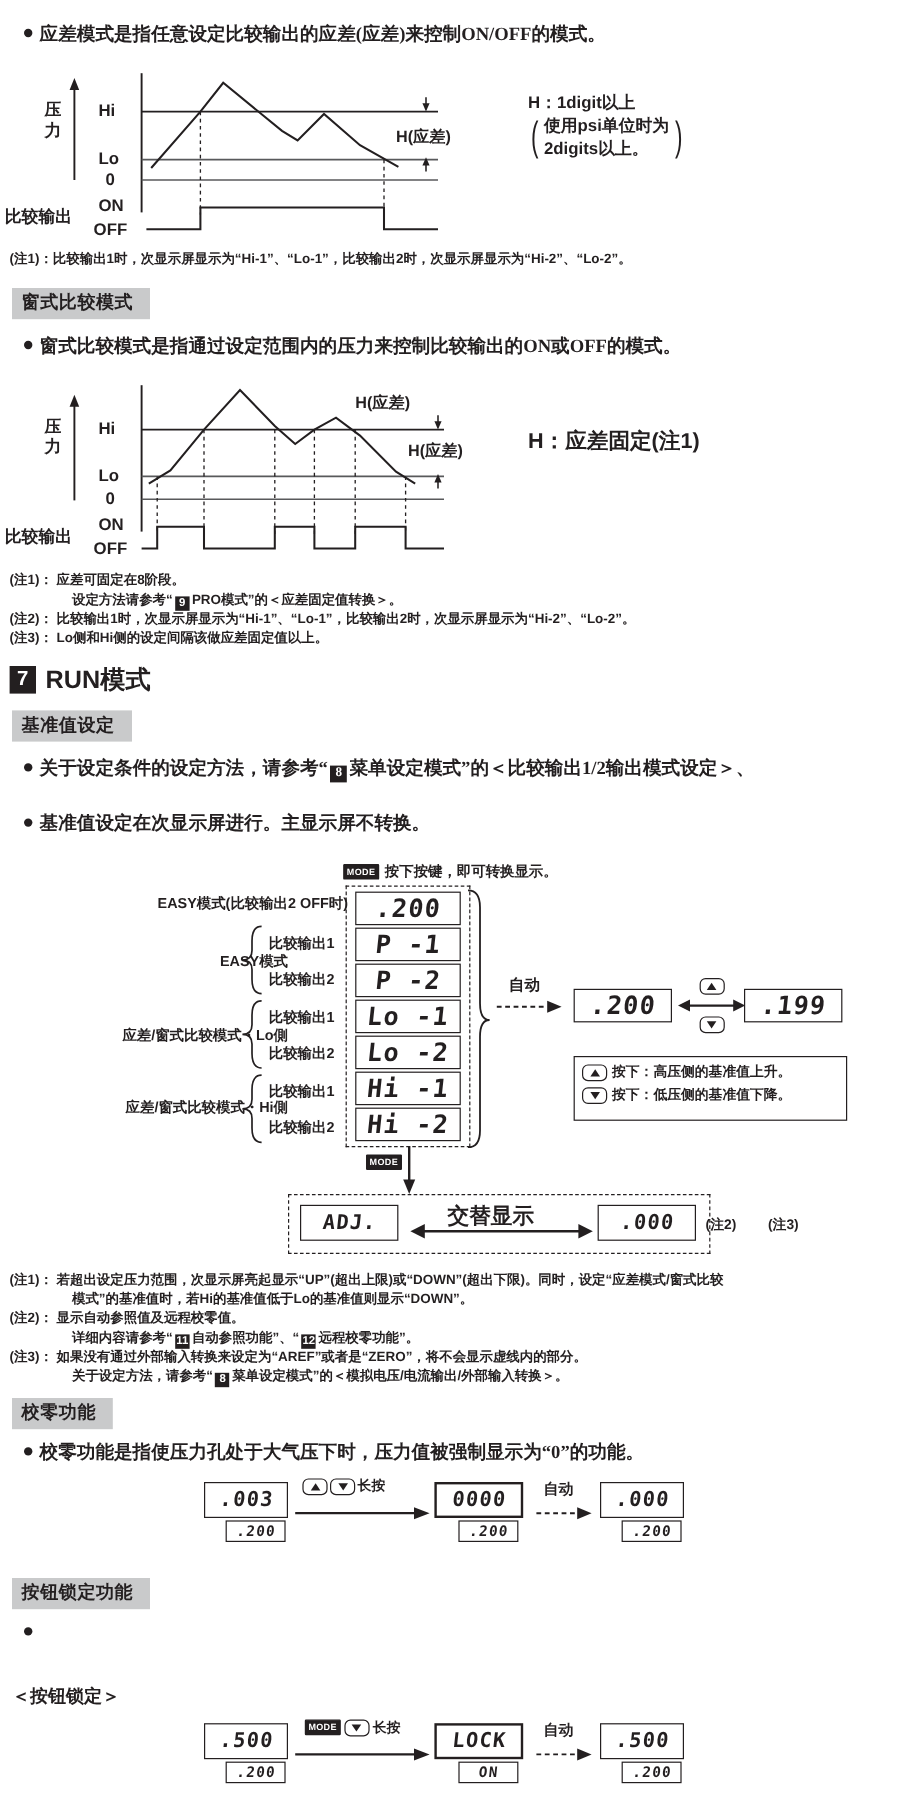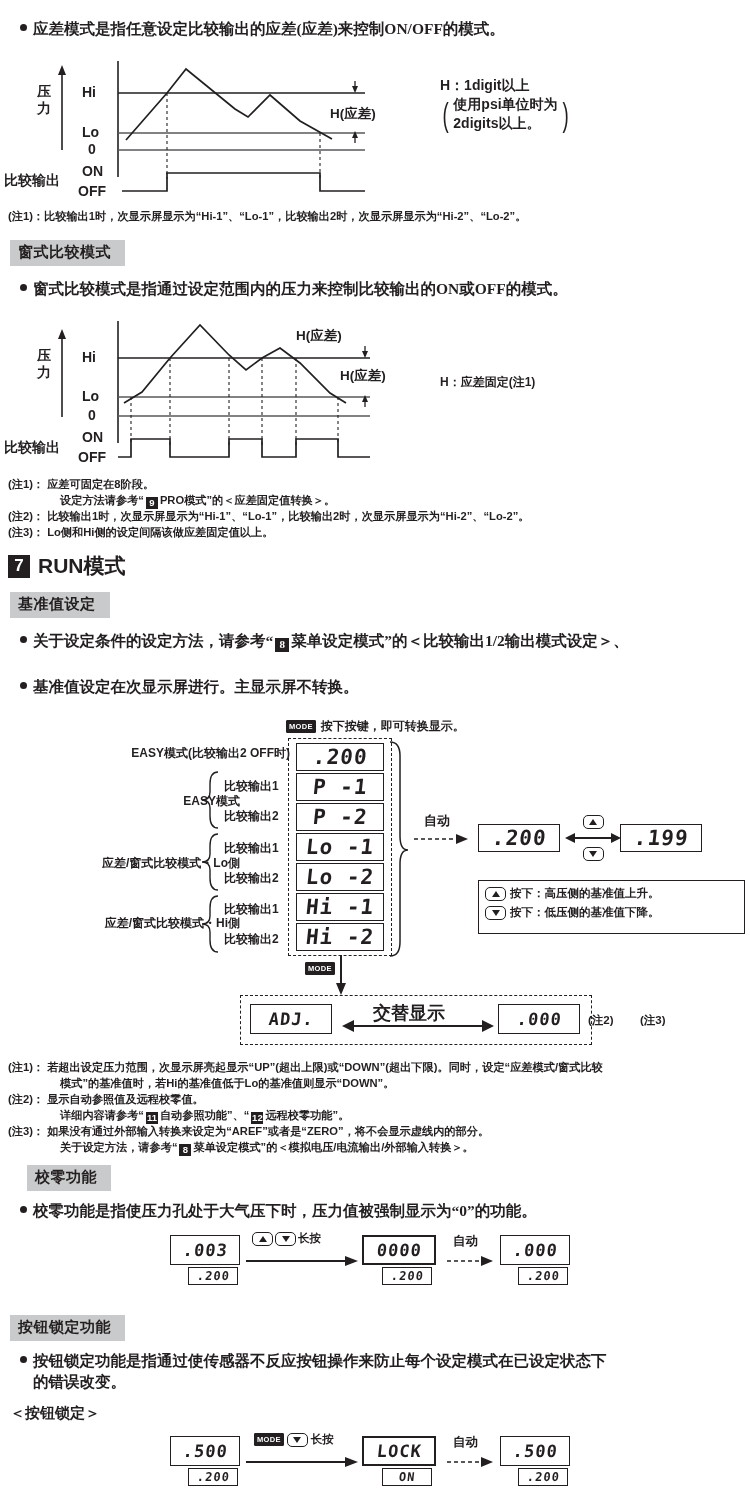--- a/index.html
+++ b/index.html
@@ -156,21 +156,21 @@
   <div class="abs" style="left:82px;top:34px;font-size:14px;font-weight:700;">Hi</div>
   <div class="abs" style="left:82px;top:73px;font-size:14px;font-weight:700;">Lo</div>
   <div class="abs" style="left:88px;top:92px;font-size:14px;font-weight:700;">0</div>
   <div class="abs" style="left:4px;top:124px;font-size:14px;font-weight:700;">比较输出</div>
   <div class="abs" style="left:82px;top:114px;font-size:14px;font-weight:700;">ON</div>
   <div class="abs" style="left:78px;top:134px;font-size:14px;font-weight:700;">OFF</div>
   <div class="abs" style="left:296px;top:12px;font-size:13.5px;font-weight:700;">H(应差)</div>
   <div class="abs" style="left:340px;top:52px;font-size:13.5px;font-weight:700;">H(应差)</div>
 </div>
 
-<div class="abs" style="left:440px;top:355px;font-size:12px;font-weight:700;margin-top:19px;">H：应差固定(注1)</div>
+<div class="abs" style="left:440px;top:355px;font-size:18px;font-weight:700;">H：应差固定(注1)</div>
 
 <div class="abs note" style="left:8px;top:477px;">(注1)： 应差可固定在8阶段。</div>
 <div class="abs note" style="left:8px;top:493px;">
   <span class="note-ind">设定方法请参考“</span><span class="inline-num sm">9</span><span>PRO模式”的＜应差固定值转换＞。</span>
 </div>
 <div class="abs note" style="left:8px;top:509px;">(注2)： 比较输出1时，次显示屏显示为“Hi-1”、“Lo-1”，比较输出2时，次显示屏显示为“Hi-2”、“Lo-2”。</div>
 <div class="abs note" style="left:8px;top:525px;">(注3)： Lo侧和Hi侧的设定间隔该做应差固定值以上。</div>
 
 <div class="abs chap" style="left:8px;top:552px;">
   <div class="chap-num">7</div>
@@ -276,21 +276,21 @@
     <line x1="6" y1="7" x2="50" y2="7" stroke="#231f20" stroke-width="2"></line>
     <polygon points="0,7 10,2 10,12" fill="#231f20"></polygon>
     <polygon points="56,7 46,2 46,12" fill="#231f20"></polygon>
   </svg>
 </div>
 
 <div class="abs lcd" style="left:620px;top:824px;width:82px;height:28px;">
   <span class="seg big">.199</span>
 </div>
 
-<div class="abs" style="left:478px;top:880px;width:267px;height:54px;border:1.4px solid #231f20;box-sizing:border-box;padding:5px 6px;">
+<div class="abs" style="left:478px;top:880px;width:228px;height:54px;border:1.4px solid #231f20;box-sizing:border-box;padding:5px 6px;">
   <div style="display:flex;align-items:center;gap:4px;margin-bottom:4px;">
     <span class="key-arrow">
         <span class="tri tri-up"></span>
       </span>
     <span style="font-size:11.5px;font-weight:700;">按下：高压侧的基准值上升。</span>
   </div>
   <div style="display:flex;align-items:center;gap:4px;">
     <span class="key-arrow">
         <span class="tri tri-dn"></span>
       </span>
@@ -334,21 +334,21 @@
 <div class="abs note note-ind" style="left:8px;top:1076px;">模式”的基准值时，若Hi的基准值低于Lo的基准值则显示“DOWN”。</div>
 <div class="abs note" style="left:8px;top:1092px;">(注2)： 显示自动参照值及远程校零值。</div>
 <div class="abs note" style="left:8px;top:1108px;">
   <span class="note-ind">详细内容请参考“</span><span class="inline-num sm">11</span><span>自动参照功能”、“</span><span class="inline-num sm">12</span><span>远程校零功能”。</span>
 </div>
 <div class="abs note" style="left:8px;top:1124px;">(注3)： 如果没有通过外部输入转换来设定为“AREF”或者是“ZERO”，将不会显示虚线内的部分。</div>
 <div class="abs note" style="left:8px;top:1140px;">
   <span class="note-ind">关于设定方法，请参考“</span><span class="inline-num sm">8</span><span>菜单设定模式”的＜模拟电压/电流输出/外部输入转换＞。</span>
 </div>
 
-<div class="abs" style="left:10px;top:1165px;margin-left:17px;">
+<div class="abs" style="left:10px;top:1165px;">
   <span class="sec-head">校零功能</span>
 </div>
 
 <div class="abs bullet-row" style="left:20px;top:1200px;width:710px;">
   <div class="bullet"></div>
   <div class="para">校零功能是指使压力孔处于大气压下时，压力值被强制显示为“0”的功能。</div>
 </div>
 
 <div class="abs" style="left:170px;top:1235px;width:420px;height:70px;">
 
@@ -403,24 +403,20 @@
     </div>
   </div>
 </div>
 
 <div class="abs" style="left:10px;top:1315px;">
   <span class="sec-head">按钮锁定功能</span>
 </div>
 
 <div class="abs bullet-row" style="left:20px;top:1350px;width:716px;">
   <div class="bullet"></div>
-  <div class="para">
-    <span>按钮锁定功能是指通过使传感器不反应按钮操作来防止每个设定模式在已设定状态下</span><br>
-    <span>的错误改变。</span>
-  </div>
 </div>
 
 <div class="abs" style="left:10px;top:1404px;font-size:15px;font-weight:700;">＜按钮锁定＞</div>
 
 <div class="abs" style="left:170px;top:1436px;width:420px;height:70px;">
   <div class="abs" style="left:0px;top:0px;">
     <div class="lcd" style="width:70px;height:30px;">
       <span class="seg mid">.500</span>
     </div>
     <div class="lcd" style="width:50px;height:18px;margin:2px 0 0 18px;">

